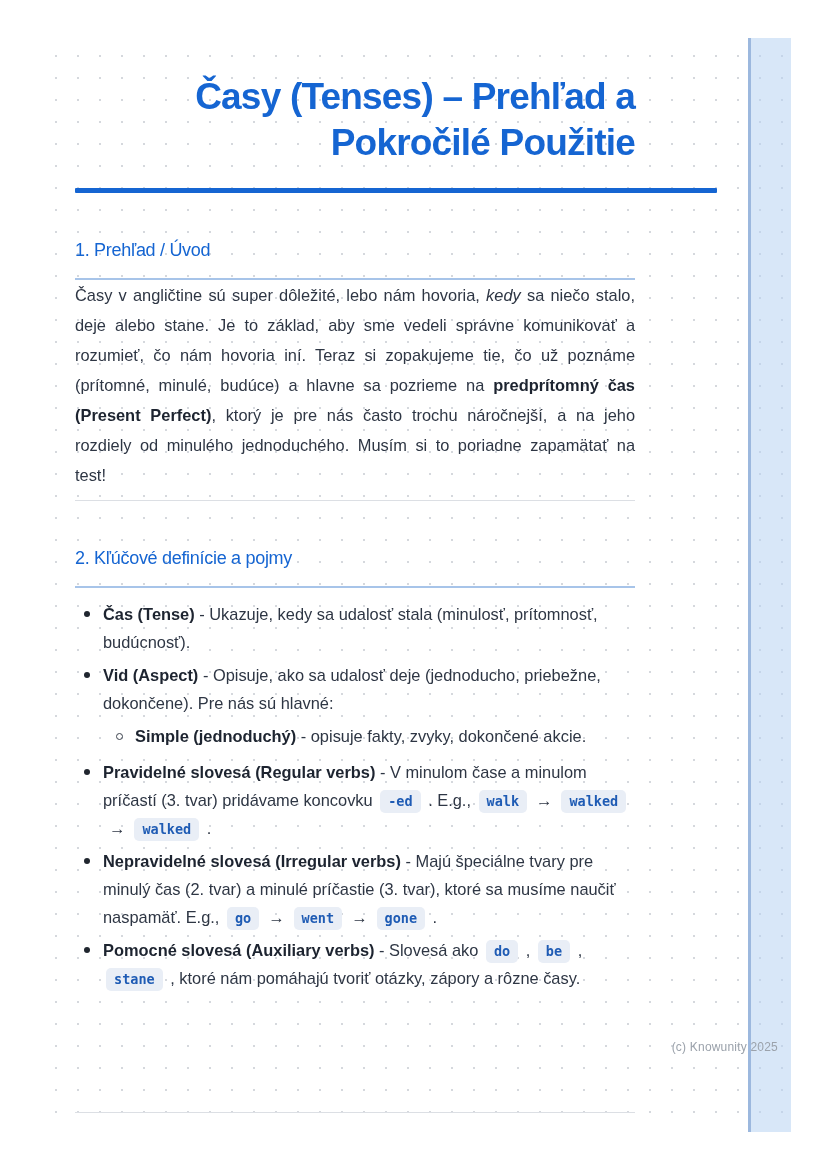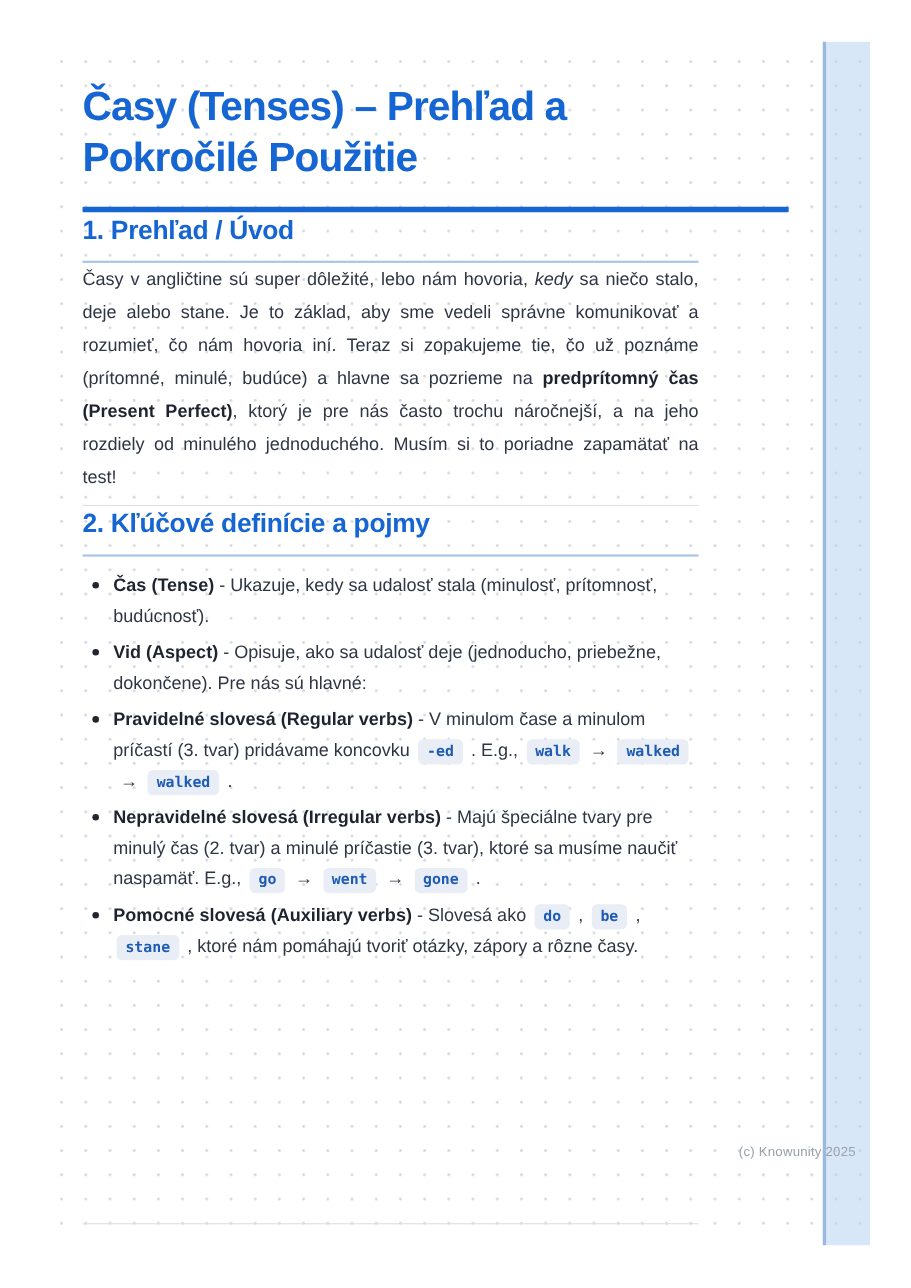--- a/index.html
+++ b/index.html
@@ -27,31 +27,33 @@
   }
   .content {
     position: absolute; left: 75px; top: 0;
     width: 560px; z-index: 2;
     padding-top: 74px;
   }
   h1 {
     font-size: 37px; line-height: 46px; font-weight: 800;
     letter-spacing: -0.8px;
     color: var(--accent);
+    text-align: right;
   }
   .title-rule {
     width: 642px; height: 5px;
     background: var(--accent);
     margin-top: 22px;
     border-radius: 1px;
   }
   h2 {
-    font-size: 24px; line-height: 33px; font-weight: 700;
+    font-size: 18px; line-height: 33px; font-weight: 400;
     letter-spacing: -0.3px;
     color: var(--accent);
+    margin-top: 41px;
     padding-bottom: 11px;
     border-bottom: 2.5px solid var(--underline);
   }
   .body-par {
     font-size: 16.4px; line-height: 30px;
     text-align: justify;
     color: var(--body);
   }
   .body-par em { font-style: italic; }
   .body-par strong, li strong { font-weight: 700; color: #1d2430; }
@@ -125,20 +127,21 @@
 
   <h2>1. Prehľad / Úvod</h2>
   <p class="body-par" id="intro-paragraph"><span>Časy v angličtine sú super dôležité, lebo nám hovoria, </span><em>kedy</em><span> sa niečo stalo, deje alebo stane. Je to základ, aby sme vedeli správne komunikovať a rozumieť, čo nám hovoria iní. Teraz si zopakujeme tie, čo už poznáme (prítomné, minulé, budúce) a hlavne sa pozrieme na </span><strong>predprítomný čas (Present Perfect)</strong><span>, ktorý je pre nás často trochu náročnejší, a na jeho rozdiely od minulého jednoduchého. Musím si to poriadne zapamätať na test!</span></p>
 
   <hr class="divider">
 
   <h2>2. Kľúčové definície a pojmy</h2>
   <ul class="def-list" id="definitions-list">
       <li class="lvl1"><strong>Čas (Tense)</strong><span> - Ukazuje, kedy sa udalosť stala (minulosť, prítomnosť, budúcnosť).</span></li>
       <li class="lvl1"><strong>Vid (Aspect)</strong><span> - Opisuje, ako sa udalosť deje (jednoducho, priebežne, dokončene). Pre nás sú hlavné:</span></li>
+      <li class="lvl2"><strong>Simple (jednoduchý)</strong><span> - opisuje fakty, zvyky, dokončené akcie.</span></li>
       <li class="lvl1"><strong>Pravidelné slovesá (Regular verbs)</strong><span> - V minulom čase a minulom príčastí (3. tvar) pridávame koncovku </span><span class="code-badge">-ed</span><span> . E.g., </span><span class="code-badge">walk</span><span class="arrow-glyph">→</span><span class="code-badge">walked</span><span class="arrow-glyph">→</span><span class="code-badge">walked</span><span> .</span></li>
       <li class="lvl1"><strong>Nepravidelné slovesá (Irregular verbs)</strong><span> - Majú špeciálne tvary pre minulý čas (2. tvar) a minulé príčastie (3. tvar), ktoré sa musíme naučiť naspamäť. E.g., </span><span class="code-badge">go</span><span class="arrow-glyph">→</span><span class="code-badge">went</span><span class="arrow-glyph">→</span><span class="code-badge">gone</span><span> .</span></li>
       <li class="lvl1"><strong>Pomocné slovesá (Auxiliary verbs)</strong><span> - Slovesá ako </span><span class="code-badge">do</span><span> , </span><span class="code-badge">be</span><span> , </span><span class="code-badge">stane</span><span> , ktoré nám pomáhajú tvoriť otázky, zápory a rôzne časy.</span></li>
     </ul>
 </div>
 
 <hr class="bottom-divider">
 <div class="footer">(c) Knowunity 2025</div>
 
 </body></html>

